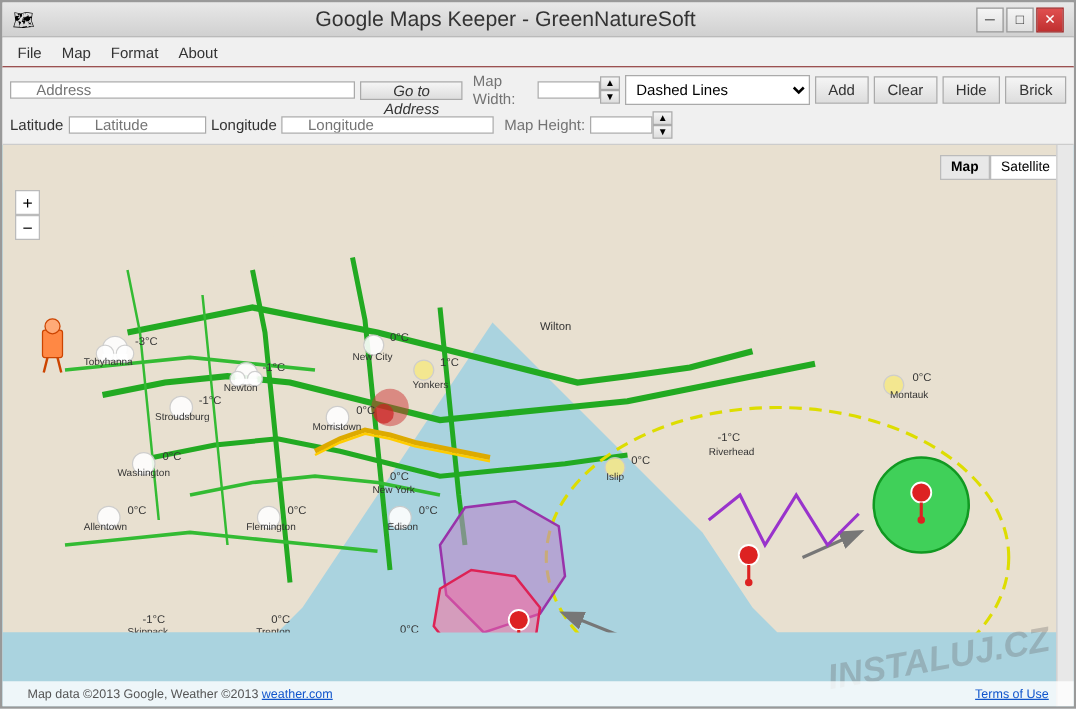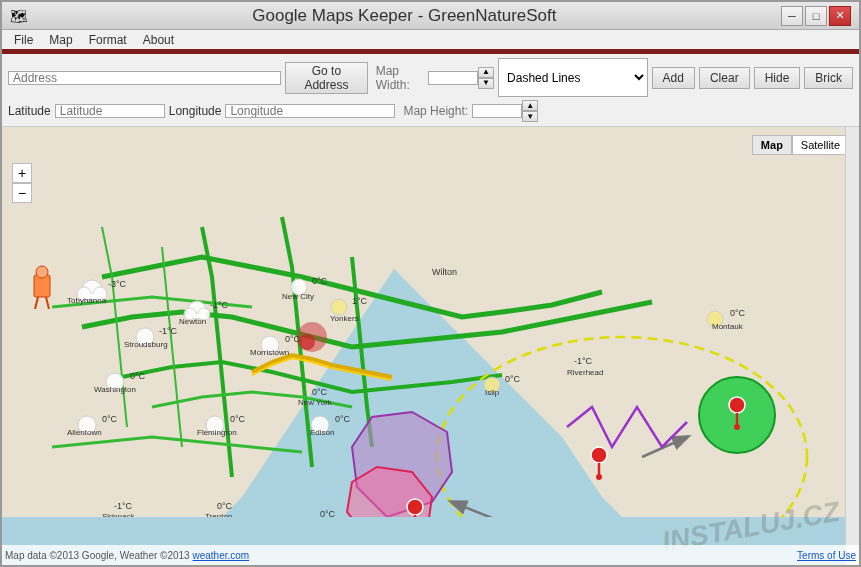--- a/index.html
+++ b/index.html
@@ -55,21 +55,21 @@
       background: linear-gradient(to bottom, #e05050, #c03030);
       color: white;
       border-color: #a02020;
     }
     .menu-bar {
       background: #f0f0f0;
       height: 24px;
       display: flex;
       align-items: center;
       padding: 4px 4px;
-      border-bottom: 5px solid #7f1d1d;
+      border-bottom: 1px solid #7f1d1d;
     }
     .menu-item {
       padding: 2px 8px;
       cursor: pointer;
       font-size: 12px;
       color: #333;
     }
     .toolbar {
       background: #f0f0f0;
       padding: 4px 6px;
@@ -79,42 +79,43 @@
       gap: 3px;
     }
     .toolbar-row {
       display: flex;
       align-items: center;
       gap: 4px;
     }
     .toolbar input[type="text"] {
       height: 14px;
       border: 1px solid #aaa;
-      padding: 2px 4px;
+      padding: 2px 20px;
       font-size: 12px;
       background: white;
       color: #888;
     }
     .addr-input {
       width: 340px;
     }
     .lat-label, .lon-label {
       font-size: 12px;
       color: #333;
     }
     .lat-input { width: 110px; }
     .lon-input { width: 170px; }
     .toolbar-btn {
-      height: 32px;
+      height: 15px;
       padding: 0 10px;
       border: 1px solid #aaa;
       background: linear-gradient(to bottom, #f5f5f5, #ddd);
       cursor: pointer;
       font-size: 12px;
       color: #333;
+      font-style: italic;
     }
     .map-width-label, .map-height-label {
       font-size: 12px;
       color: #737373;
       margin-left: 4px;
     }
     .spinner-wrap {
       display: flex;
       align-items: center;
     }
@@ -139,21 +140,21 @@
       background: linear-gradient(to bottom, #f5f5f5, #ddd);
       cursor: pointer;
       font-size: 8px;
       display: flex;
       align-items: center;
       justify-content: center;
       padding: 0;
       line-height: 1;
     }
     .dropdown-select {
-      height: 39px;
+      height: 24px;
       padding: 0 4px;
       border: 1px solid #aaa;
       background: white;
       font-size: 12px;
       width: 185px;
     }
     .action-btn {
       height: 22px;
       padding: 0 10px;
       border: 1px solid #aaa;
@@ -210,21 +211,21 @@
     .map-footer {
       position: absolute;
       bottom: 0;
       left: 0;
       right: 0;
       height: 20px;
       background: rgba(255,255,255,0.8);
       display: flex;
       align-items: center;
       justify-content: space-between;
-      padding: 0 3px;
+      padding: 0 20px;
       font-size: 10px;
       color: #555;
     }
     .map-footer a {
       color: #1155cc;
       text-decoration: underline;
     }
     .scrollbar-right {
       position: absolute;
       right: 0;

